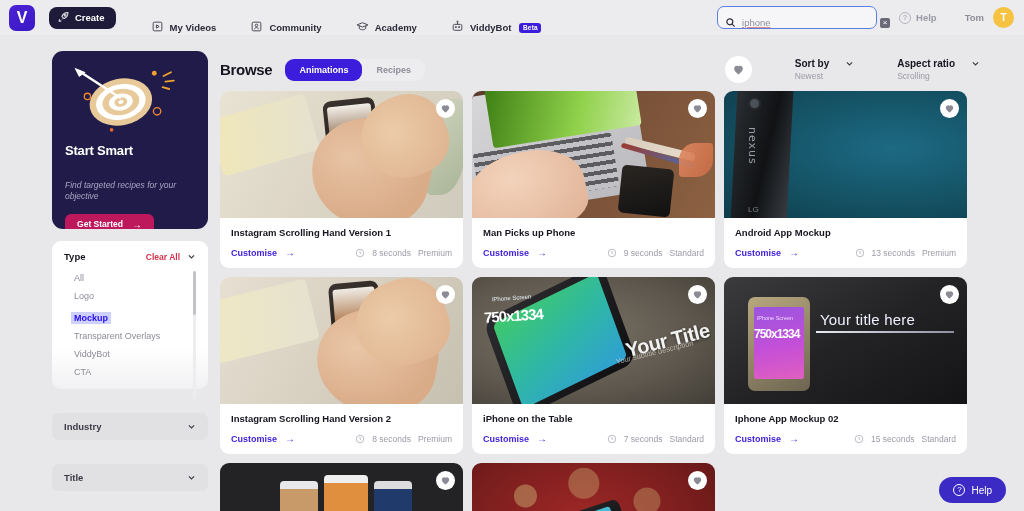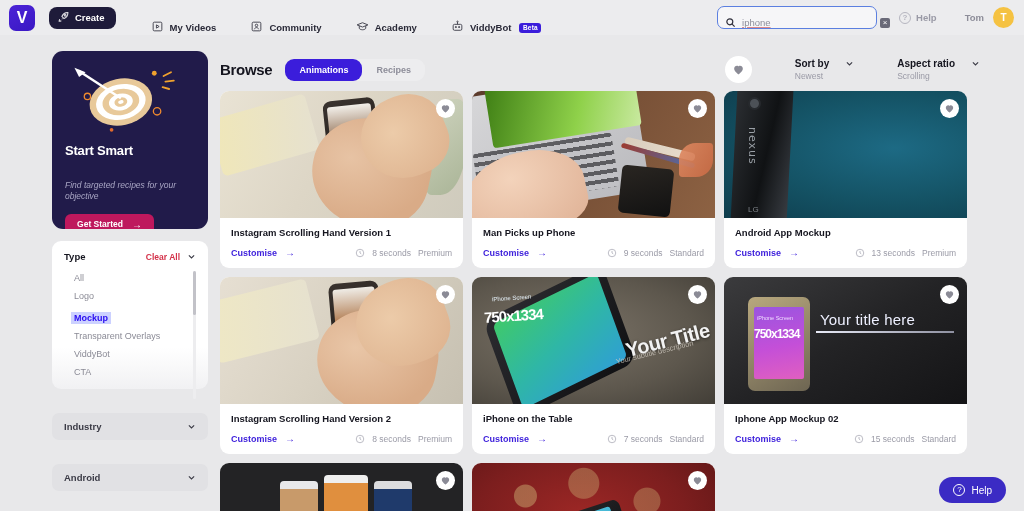--- a/index.html
+++ b/index.html
@@ -385,21 +385,21 @@
       </div>
     </div>
 
     <div class="acc">
       <span>Industry</span>
       <svg style="width:9px;height:9px" viewBox="0 0 24 24" fill="none" stroke="#3b3b46" stroke-width="3">
           <path d="M5 9l7 7 7-7"></path>
         </svg>
     </div>
     <div class="acc">
-      <span>Android</span>
+      <span>Title</span>
       <svg style="width:9px;height:9px" viewBox="0 0 24 24" fill="none" stroke="#3b3b46" stroke-width="3">
           <path d="M5 9l7 7 7-7"></path>
         </svg>
     </div>
     <div class="acc">
       <span>Events</span>
       <svg style="width:9px;height:9px" viewBox="0 0 24 24" fill="none" stroke="#3b3b46" stroke-width="3">
           <path d="M5 9l7 7 7-7"></path>
         </svg>
     </div>

